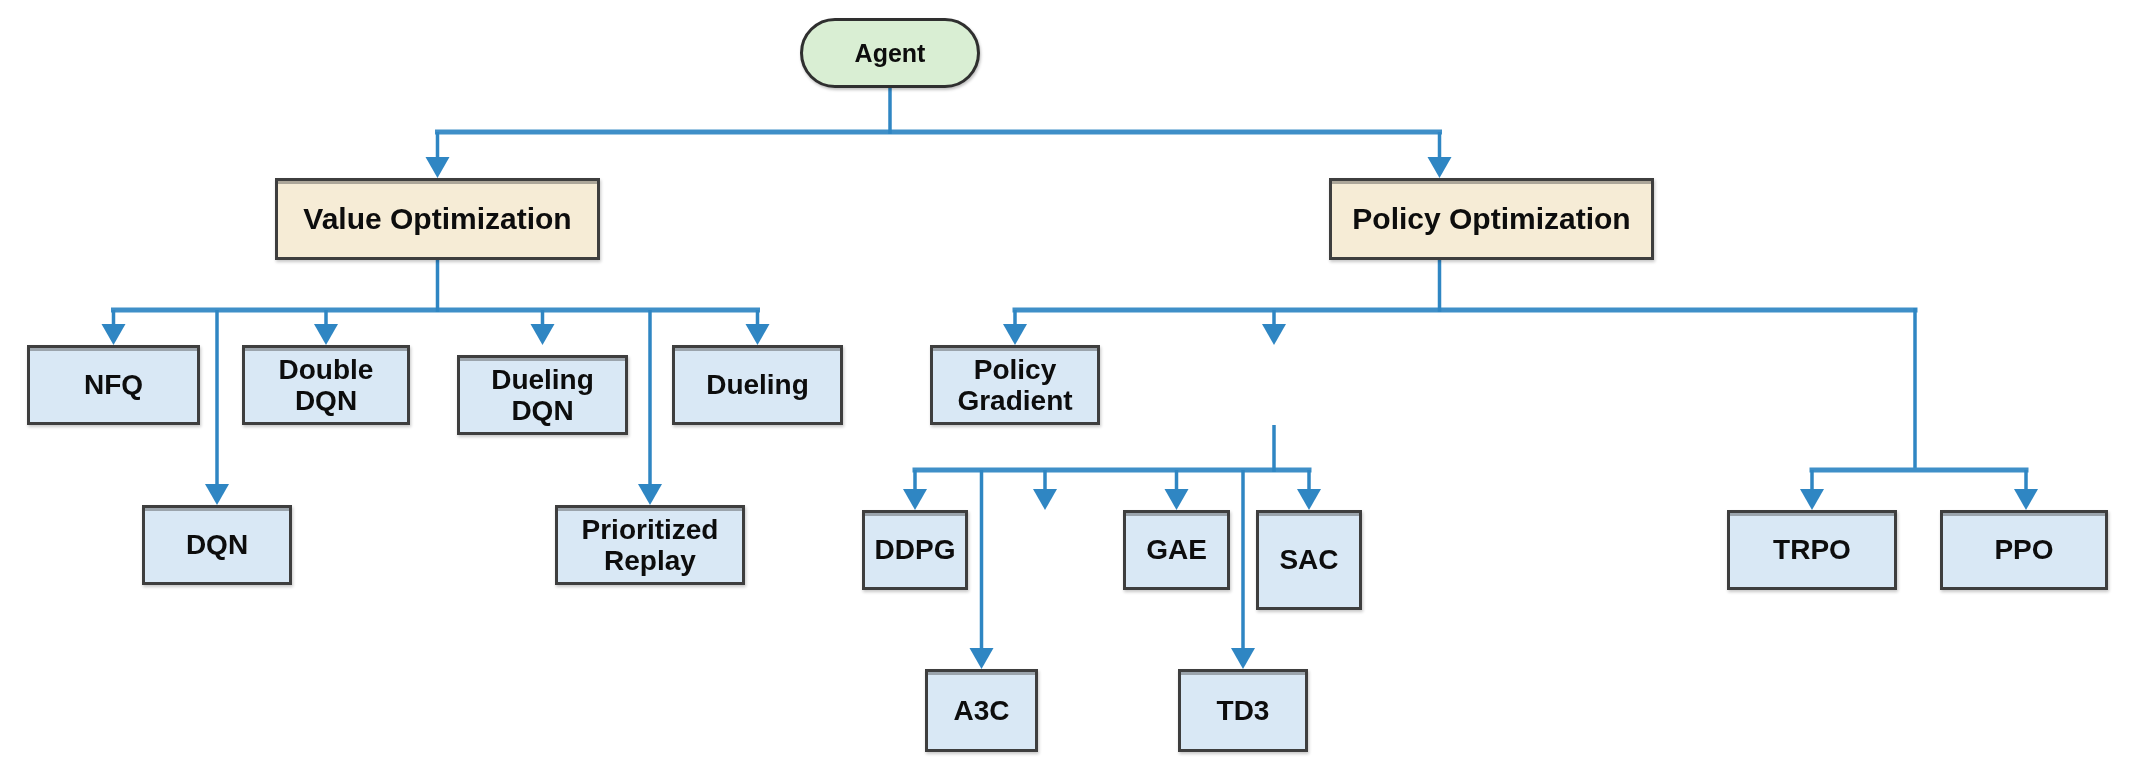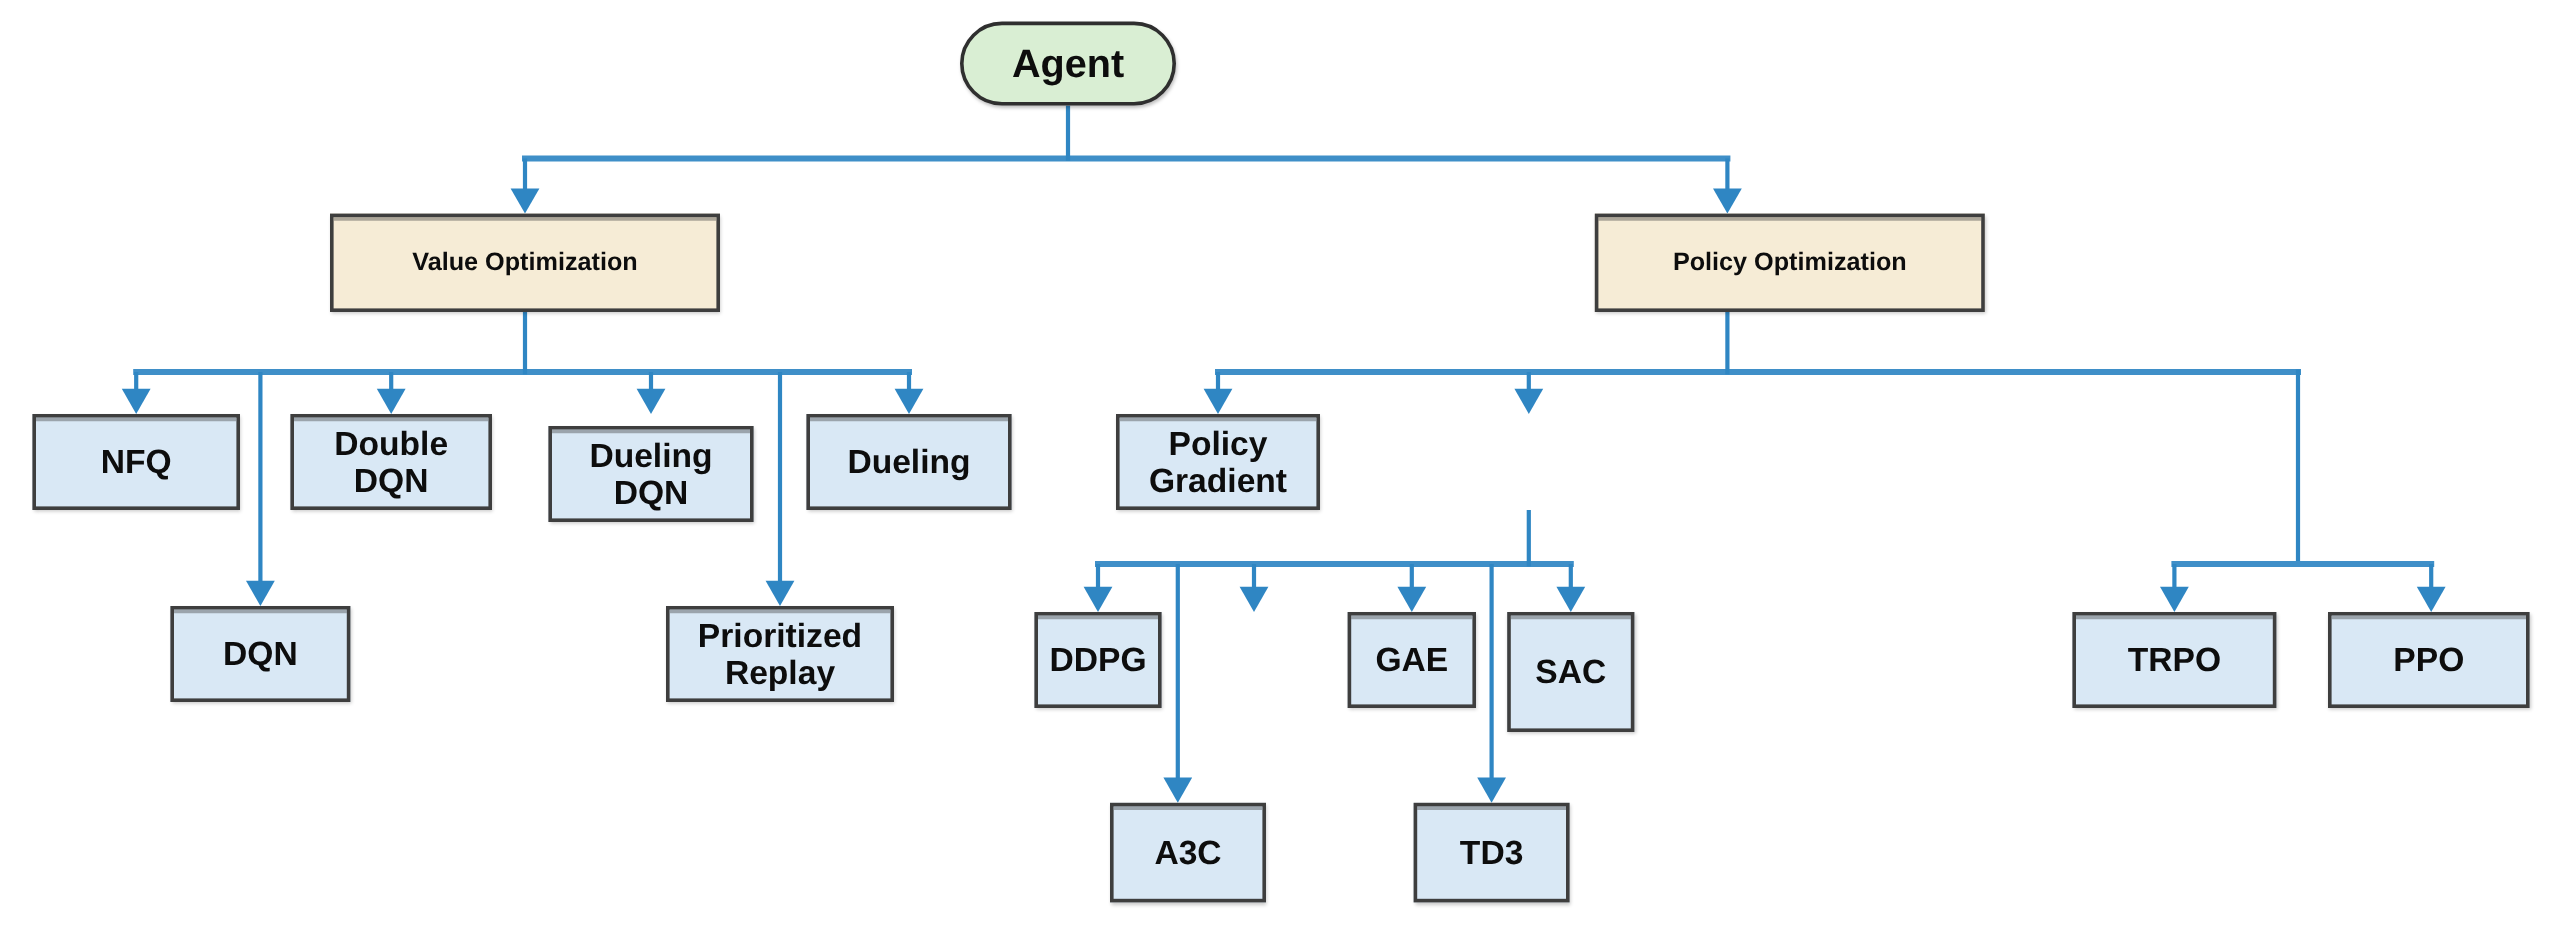--- a/index.html
+++ b/index.html
@@ -12,22 +12,22 @@
   .bar  { stroke:#3f8fc8; stroke-width:5;   fill:none; stroke-linecap:square; }
   .arrow{ fill:#2f86c3; stroke:none; }
   .node {
     position:absolute; box-sizing:border-box;
     border:3px solid #3e3e3e;
     display:flex; align-items:center; justify-content:center;
     text-align:center; font-weight:bold; color:#0d0d0d;
     box-shadow:1px 2px 3px rgba(0,0,0,0.22), inset 0 3px 0 rgba(62,62,62,0.40);
   }
   .leaf     { background:#d9e8f5; font-size:28px; line-height:1.12; }
-  .category { background:#f6ecd6; font-size:21px; }
-  .root     { background:#d9eed3; border-radius:35px; font-size:33px;
+  .category { background:#f6ecd6; font-size:30px; }
+  .root     { background:#d9eed3; border-radius:35px; font-size:25px;
               border-color:#2f2f2f; box-shadow:1px 2px 3px rgba(0,0,0,0.25); }
   .lbl { white-space:pre-line; }
 </style>
 </head>
 <body>
 
 <div id="canvas">
 
   <svg id="edges" viewBox="0 0 2145 777" xmlns="http://www.w3.org/2000/svg">
 
@@ -139,20 +139,20 @@
     <span class="lbl">SAC</span>
   </div>
 
   <div class="node leaf" style="left:1727px;top:510px;width:170px;height:80px">
     <span class="lbl">TRPO</span>
   </div>
   <div class="node leaf" style="left:1940px;top:510px;width:168px;height:80px">
     <span class="lbl">PPO</span>
   </div>
 
-  <div class="node leaf" style="left:925px;top:669px;width:130px;height:83px">
+  <div class="node leaf" style="left:925px;top:669px;width:113px;height:83px">
     <span class="lbl">A3C</span>
   </div>
   <div class="node leaf" style="left:1178px;top:669px;width:130px;height:83px">
     <span class="lbl">TD3</span>
   </div>
 
 </div>
 
 </body></html>

